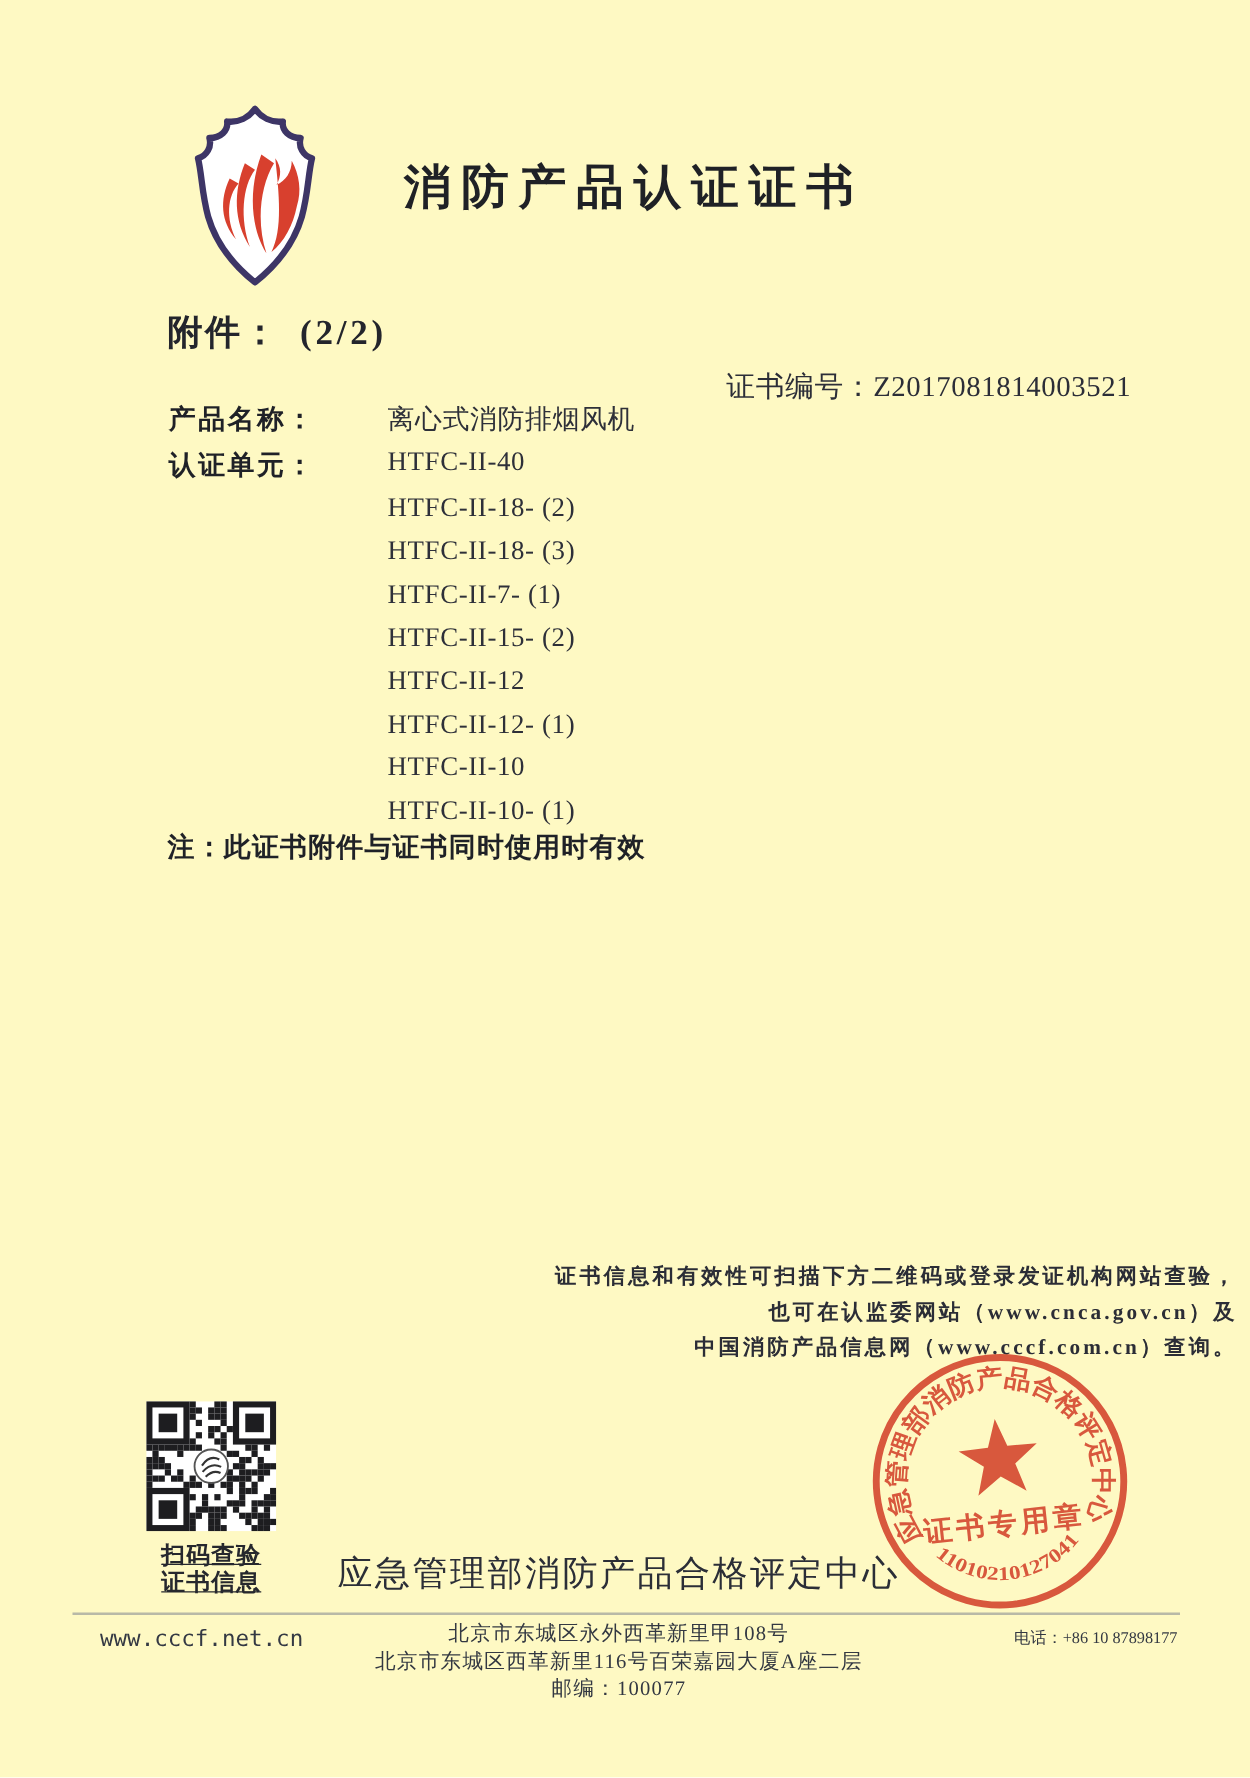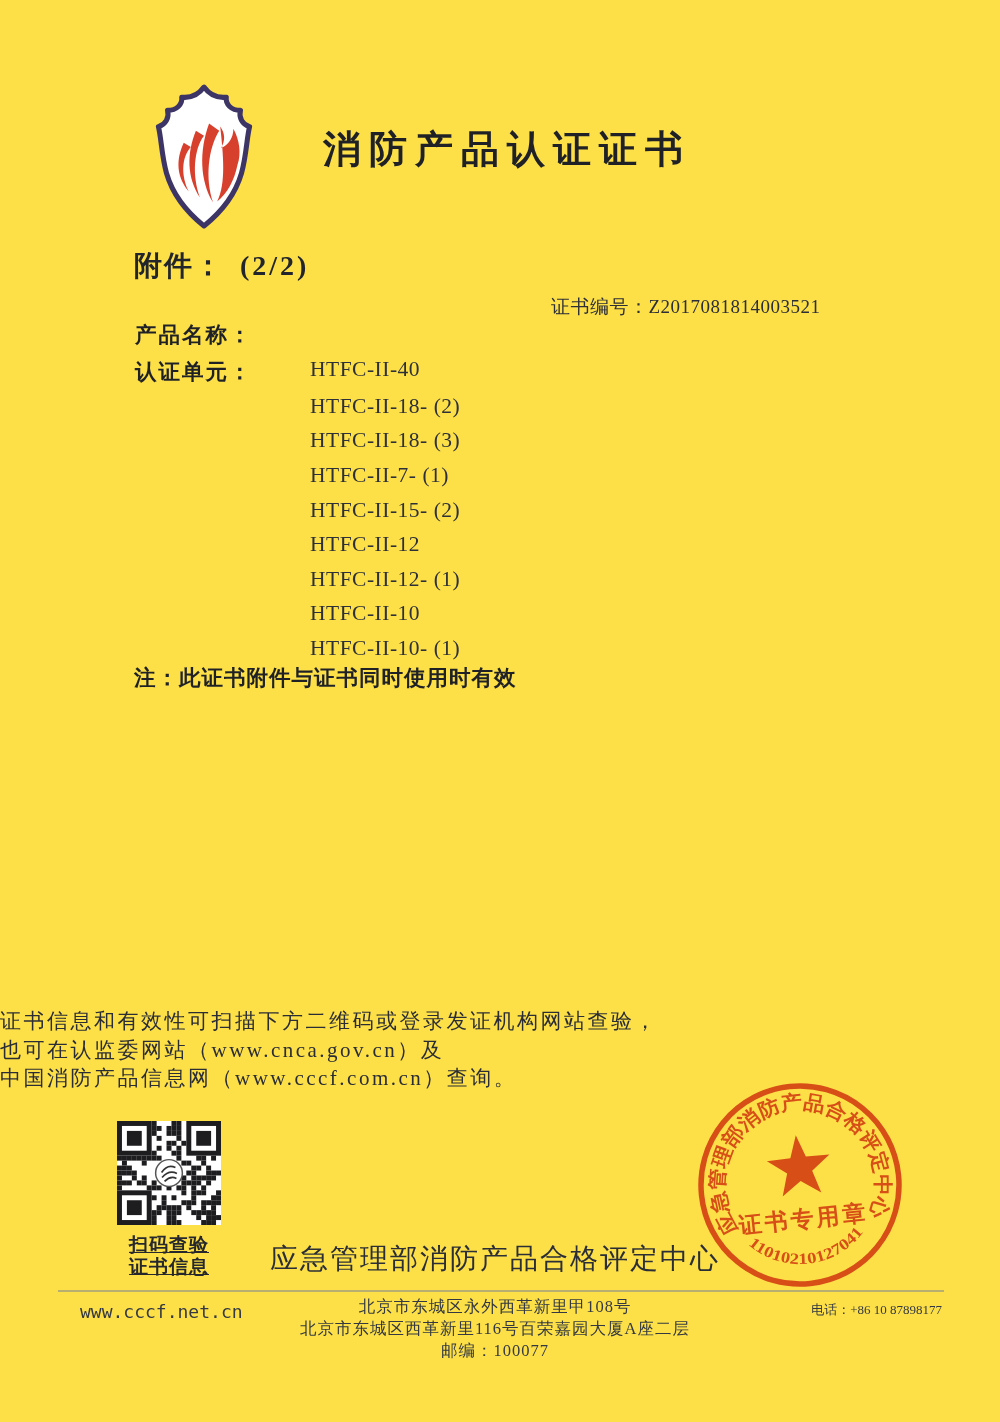--- a/index.html
+++ b/index.html
@@ -1,18 +1,18 @@
 <!DOCTYPE html>
 <html><head>
 <meta charset="utf-8">
 <style>
   html,body { margin:0; padding:0; background:#ffffff; }
   .page {
     position:relative; width:1000px; height:1422px;
-    background:#fde047; overflow:hidden;
+    background:#fef9c3; overflow:hidden;
     color:#26282e;
     font-family:"Liberation Serif","DejaVu Serif",serif;
   }
   .sans { font-family:"Liberation Sans","DejaVu Sans",sans-serif; }
   .mono { font-family:"DejaVu Sans Mono","Liberation Mono",monospace; }
 
   .logo { position:absolute; left:148px; top:80px; width:112px; height:152px; }
 
   .title {
     position:absolute; top:124px; left:0; width:100%;
@@ -20,22 +20,22 @@
     font-size:38px; font-weight:600; letter-spacing:8px; color:#1f2126;
   }
 
   .attachment {
     position:absolute; left:134px; top:247px;
     font-size:28px; font-weight:600; letter-spacing:2px; color:#23252c;
   }
   .attachment .num { margin-left:16px; letter-spacing:3px;text-align:center; }
 
   .certno {
-    position:absolute; left:551px; top:294px;
-    font-size:19px; color:#2c2e38; letter-spacing:0.5px;
+    position:absolute; left:581px; top:294px;
+    font-size:23px; color:#2c2e38; letter-spacing:0.5px;
   }
 
   .fields { position:absolute; left:135px; top:320px; }
   .frow { display:flex; height:36.8px; font-size:21.5px;gap:44px; }
   .lrow { height:34.65px; }
   .flabel {
     width:131px; flex:0 0 131px;
     font-weight:700; letter-spacing:2px; color:#1f2127;
     font-family:"Liberation Sans","DejaVu Sans",sans-serif;
   }
@@ -43,22 +43,22 @@
   .fvalue { color:#2e3039; letter-spacing:0.5px; }
 
   .note {
     position:absolute; left:134px; top:663px;
     font-size:21.5px; font-weight:700; letter-spacing:1px; color:#1f2127;
     font-family:"Liberation Sans","DejaVu Sans",sans-serif;
   }
 
   .verify {
     position:absolute; top:1007px; left:0; width:990px;
-    text-align:left; font-size:21px; line-height:28.5px;
-    letter-spacing:2.5px; color:#2b2d36;
+    text-align:right; font-size:17px; line-height:28.5px;
+    letter-spacing:2.5px; color:#2b2d36;font-weight:bold;
   }
 
   .qr { position:absolute; left:117px; top:1121px; width:104px; text-align:center;text-decoration:underline; }
   .qr svg { display:block; }
   .qr-caption { margin-top:9px; font-size:19px; font-weight:700; line-height:22px; color:#26282e; letter-spacing:1px; }
 
   .issuer {
     position:absolute; left:270px; top:1240px;
     font-size:28px; letter-spacing:2px; color:#2b2e37;
   }
@@ -108,20 +108,21 @@
     <span>附件：</span><span class="num">(2/2)</span>
   </div>
 
   <div class="certno">
     <span>证书编号：</span><span>Z2017081814003521</span>
   </div>
 
   <div class="fields">
     <div class="frow">
       <span class="flabel">产品名称：</span>
+      <span class="fvalue">离心式消防排烟风机</span>
     </div>
     <div class="frow">
       <span class="flabel">认证单元：</span>
       <span class="fvalue">HTFC-II-40</span>
     </div>
     <div class="frow lrow">
         <span class="flabel"></span>
         <span class="fvalue">HTFC-II-18- (2)</span>
       </div>
     <div class="frow lrow">

